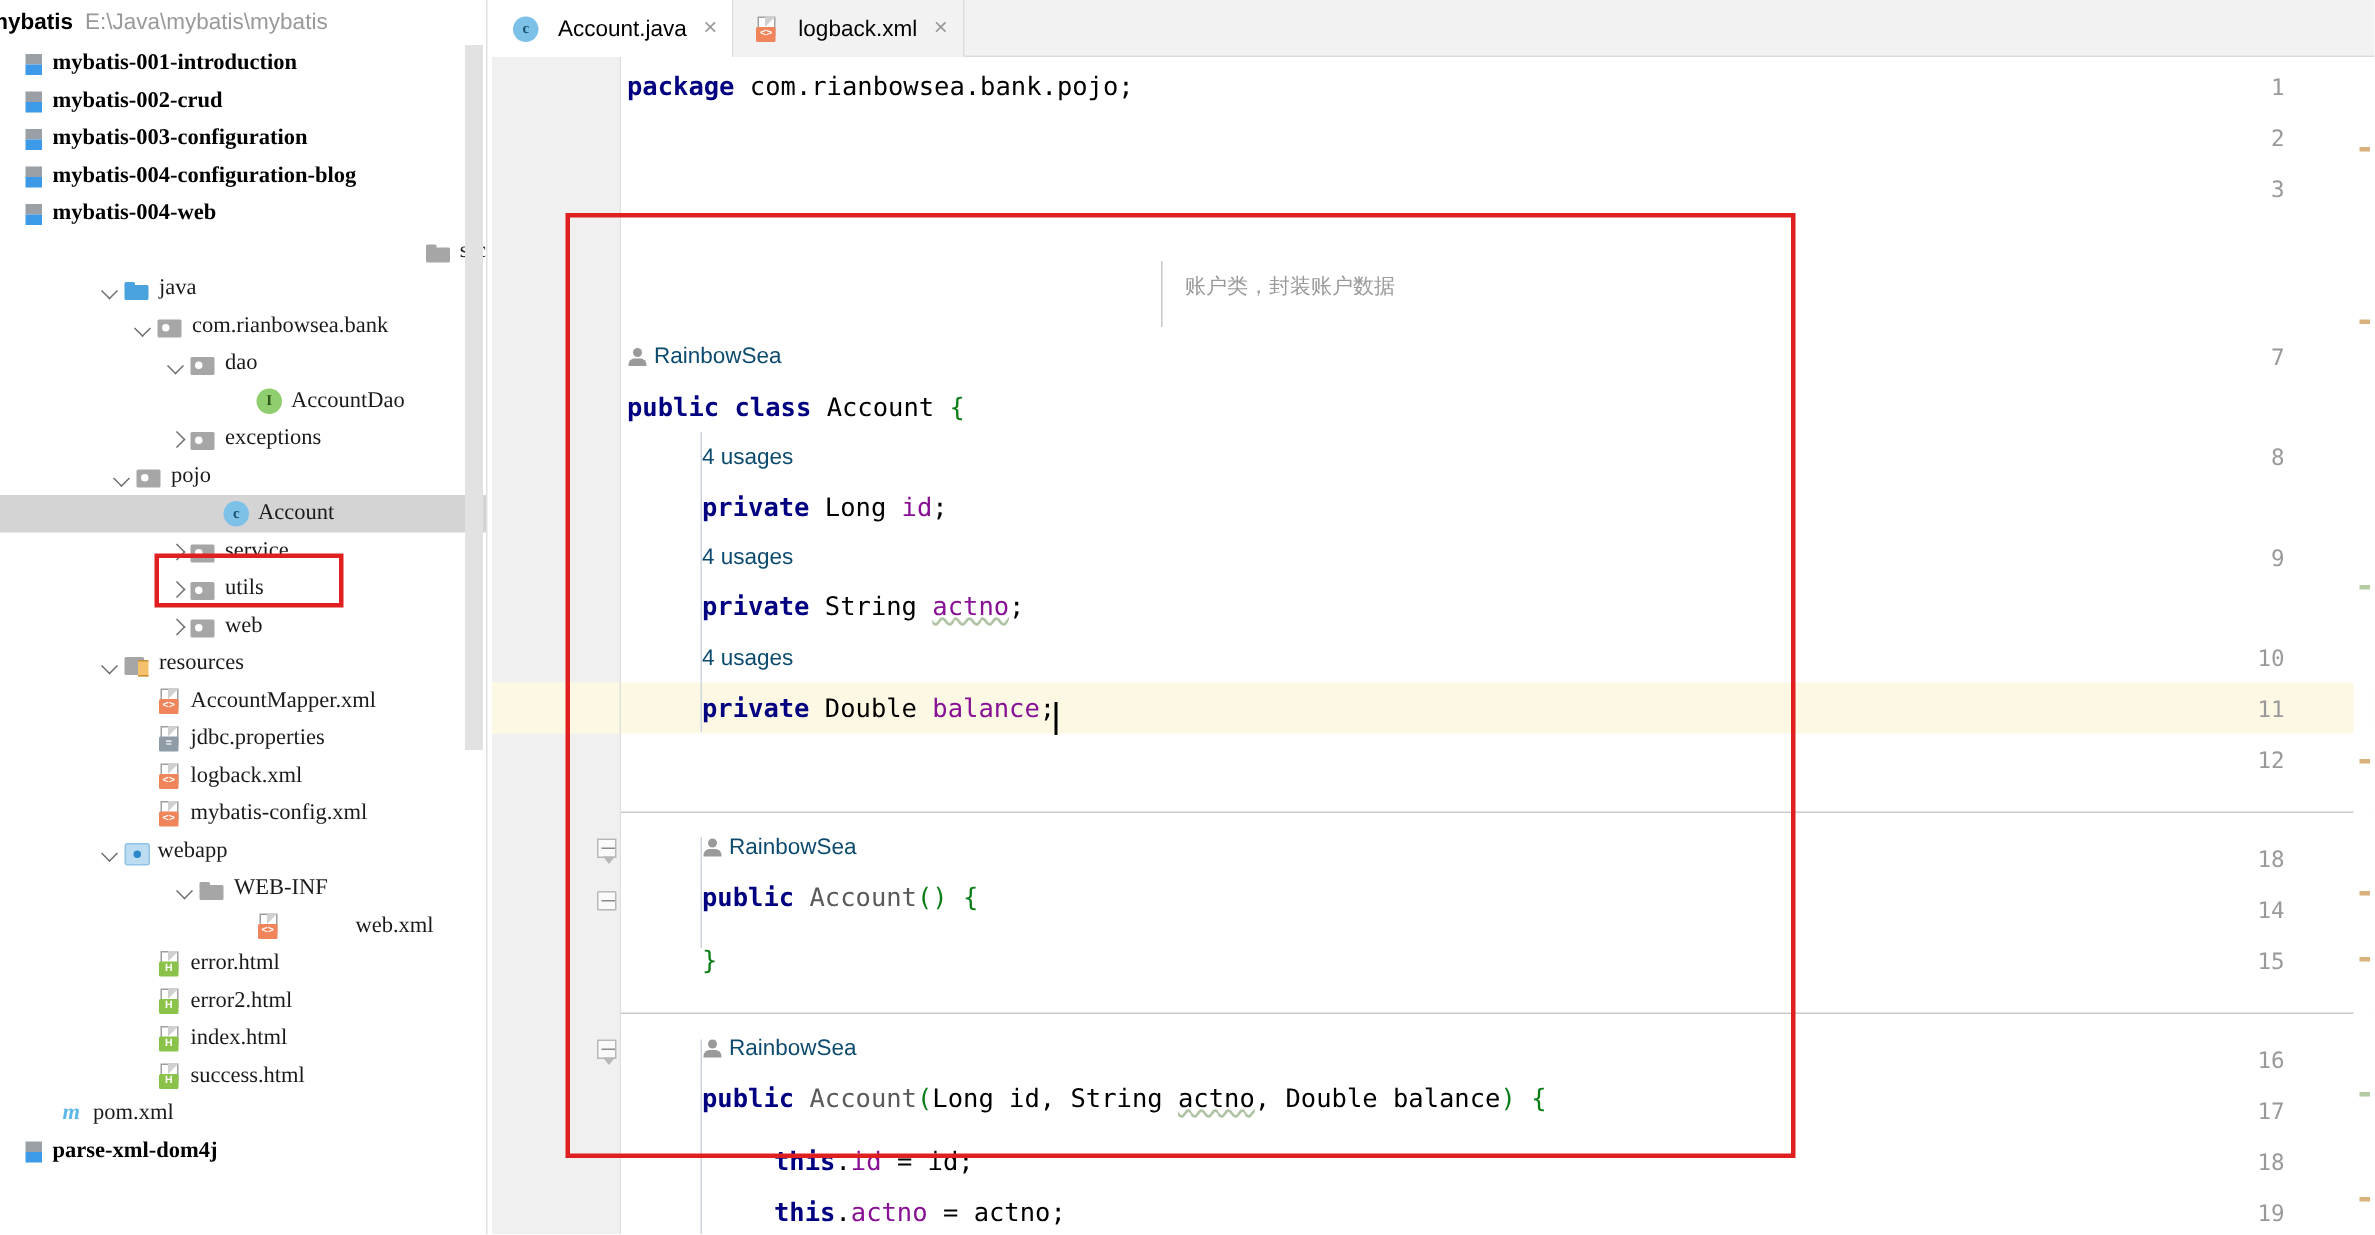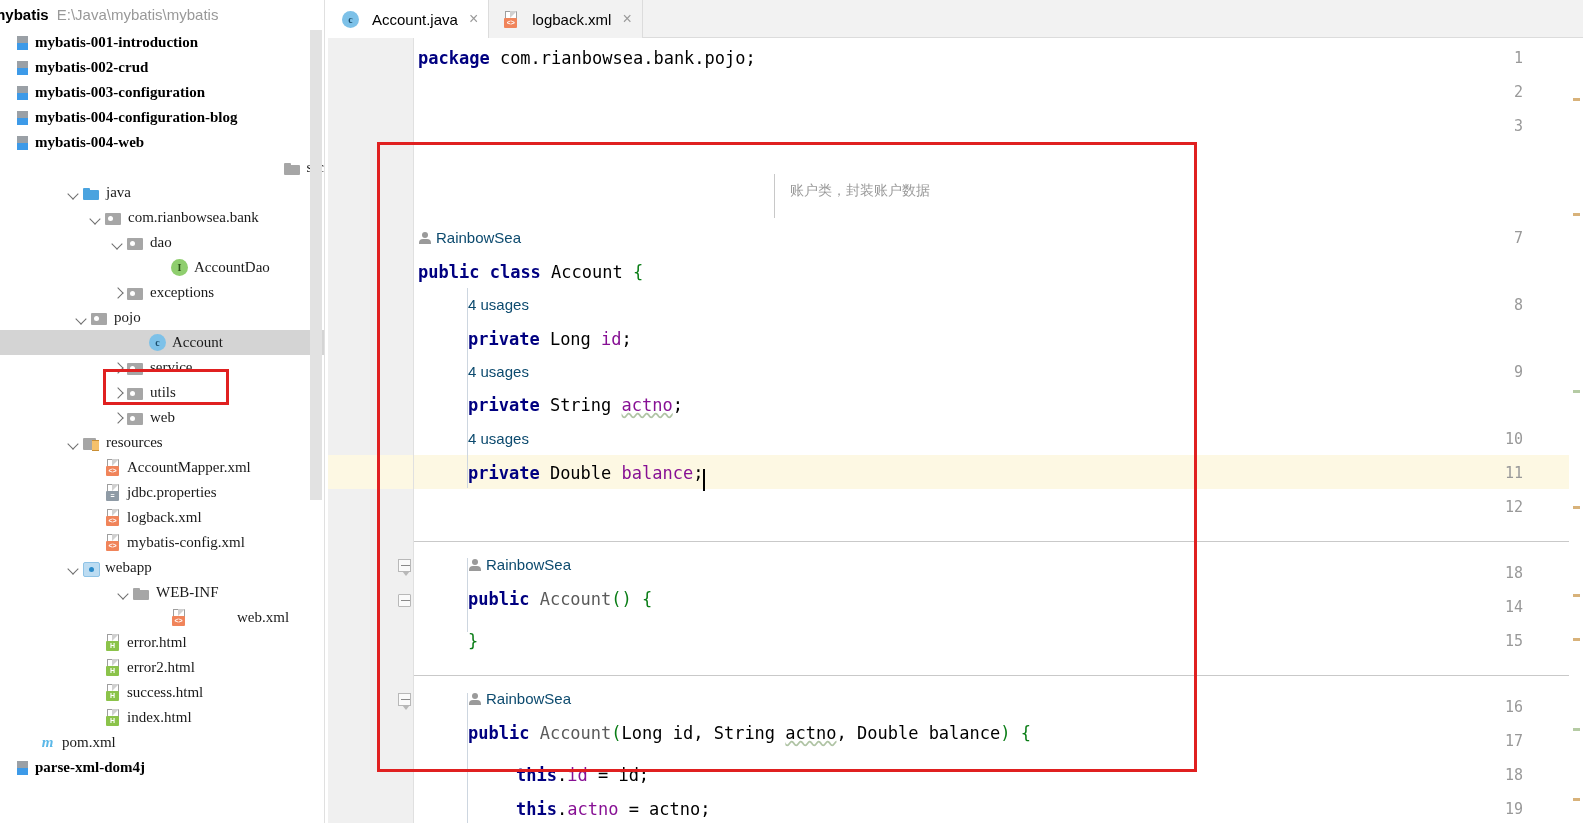--- a/index.html
+++ b/index.html
@@ -465,29 +465,29 @@
             <span class="badge badge-html">H</span>
           </span>
           <span class="lbl">error2.html</span>
         </div>
         <div class="trow" style="padding-left: 90px;">
           <span class="arrow none"></span>
           <span class="ic ic-file">
             <span class="page"></span>
             <span class="badge badge-html">H</span>
           </span>
+          <span class="lbl">index.html</span>
+        </div>
+        <div class="trow" style="padding-left: 90px;">
+          <span class="arrow none"></span>
+          <span class="ic ic-file">
+            <span class="page"></span>
+            <span class="badge badge-html">H</span>
+          </span>
           <span class="lbl">success.html</span>
-        </div>
-        <div class="trow" style="padding-left: 90px;">
-          <span class="arrow none"></span>
-          <span class="ic ic-file">
-            <span class="page"></span>
-            <span class="badge badge-html">H</span>
-          </span>
-          <span class="lbl">index.html</span>
         </div>
         <div class="trow" style="padding-left: 24px;">
           <span class="arrow none"></span>
           <span class="ic ic-maven">m</span>
           <span class="lbl">pom.xml</span>
         </div>
         <div class="trow module" style="padding-left: 2px;">
           <span class="arrow none"></span>
           <span class="ic ic-module"></span>
           <span class="lbl">parse-xml-dom4j</span>

